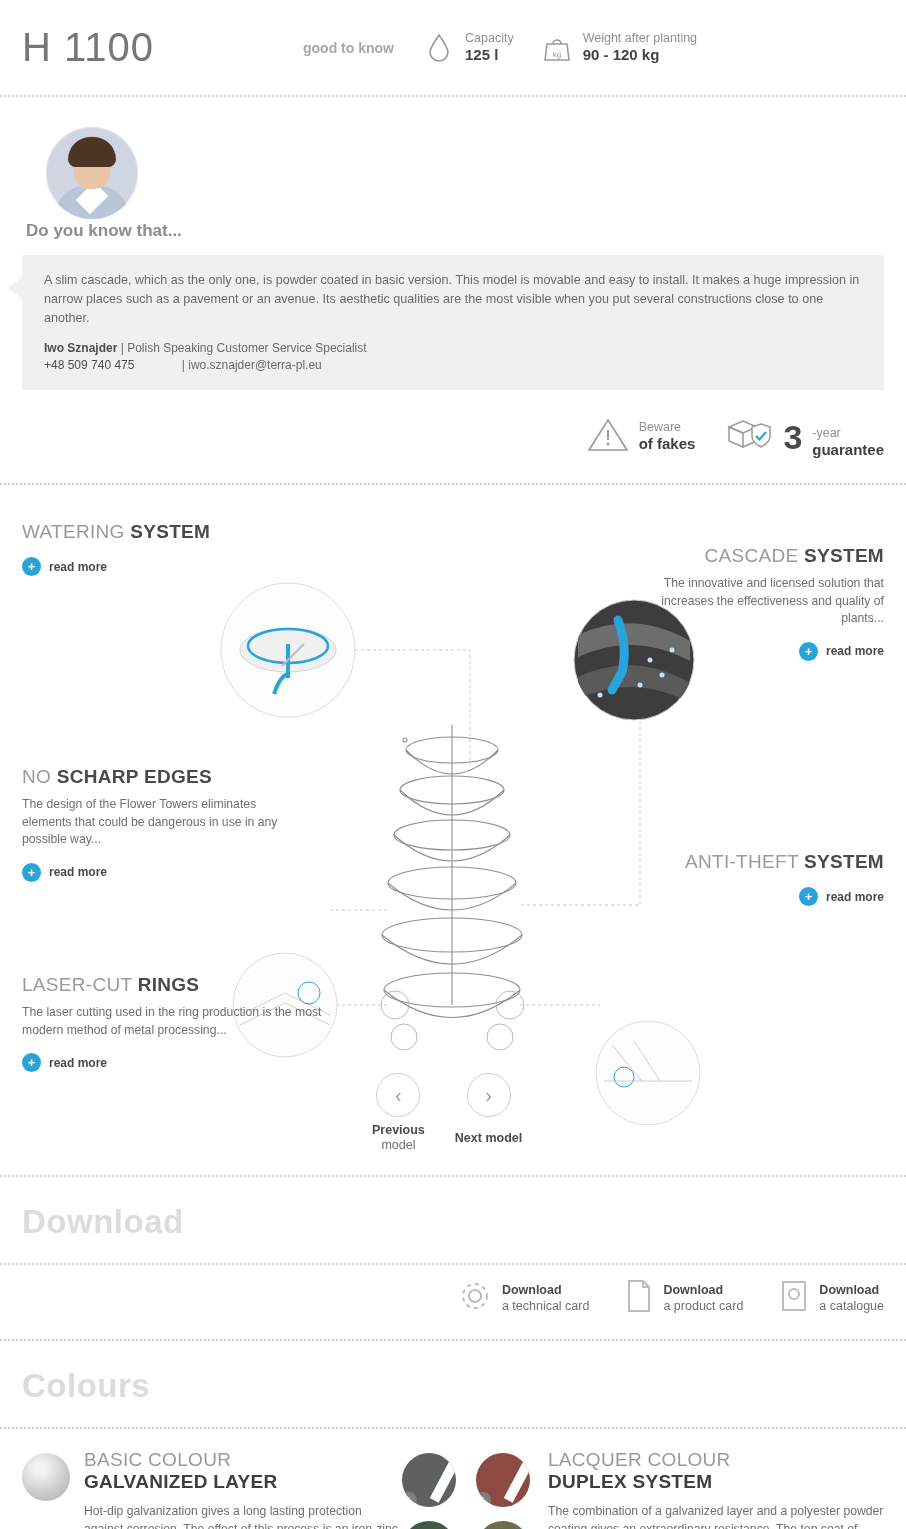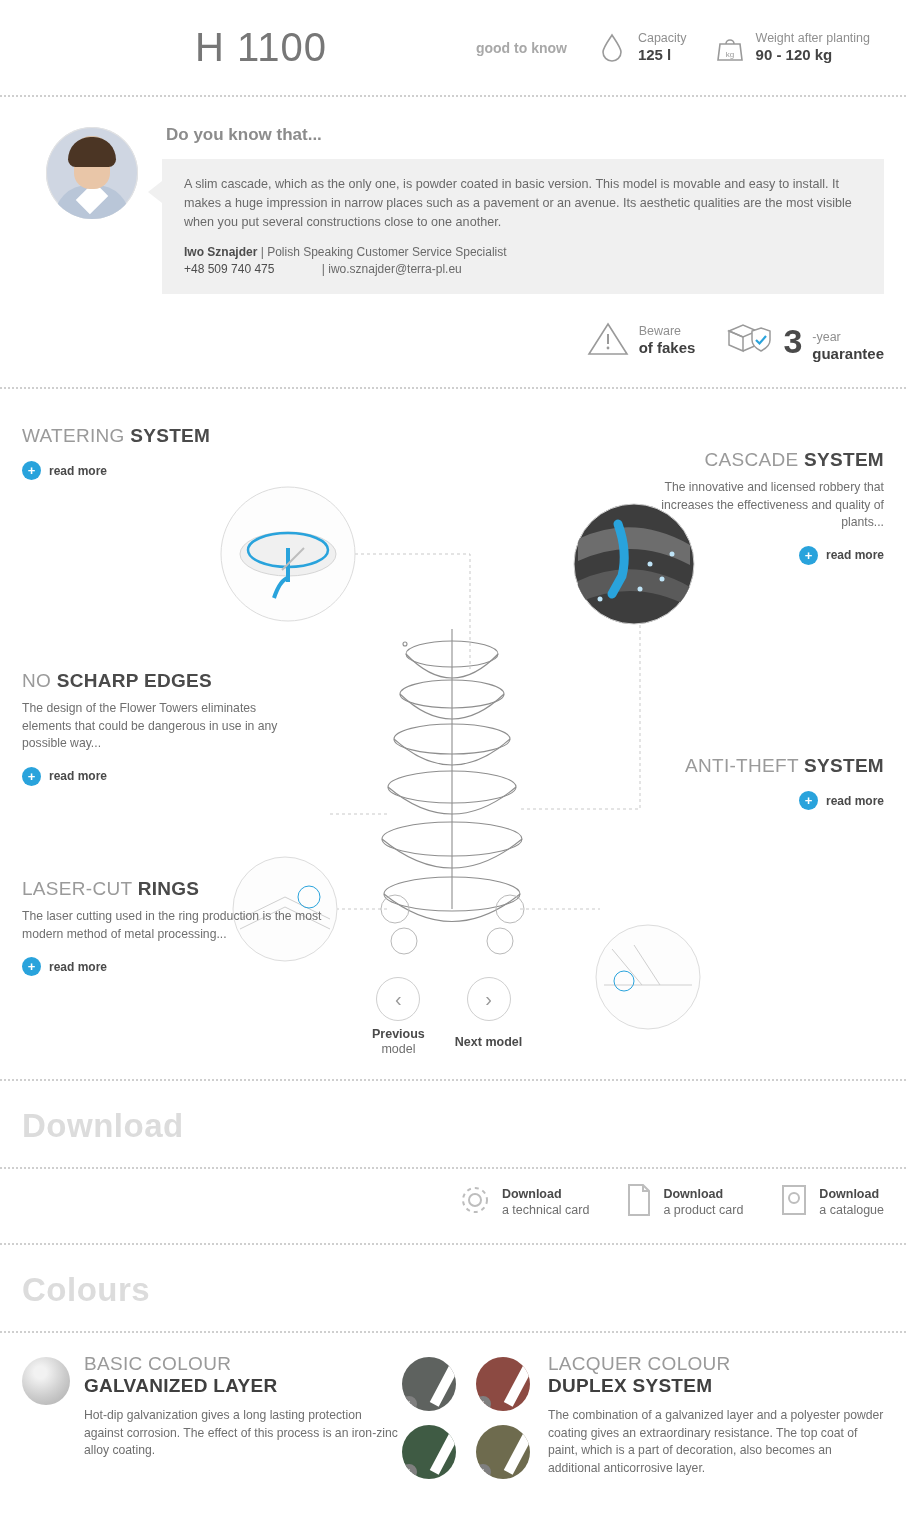--- a/index.html
+++ b/index.html
@@ -16,22 +16,21 @@
   .dotted-sep {
     border-top: 2px dotted #cfcfcf;
     height: 0;
     margin: 0 0;
   }
   
   .header {
     height: 95px;
     display: flex;
     align-items: center;
-    padding: 0 10px;
-    justify-content: flex-end;
+    padding: 0 22px;
   }
   .model-title {
     font-size: 40px;
     font-weight: normal;
     color: #777;
     letter-spacing: 1px;
     width: 240px;
   }
   .good-to-know {
     font-size: 14px;
@@ -49,20 +48,21 @@
   }
   .spec .ico { width: 34px; height: 38px; display:flex; align-items:center; justify-content:center; }
   .spec .txt .lbl { font-size: 12.5px; color: #8f8f8f; line-height: 15px; }
   .spec .txt .val { font-size: 15px; color: #444; font-weight: bold; line-height: 18px; }
 
   
   .know {
     padding: 26px 22px 18px 22px;
     display: flex;
     gap: 0;
+    flex-direction: column;
   }
   .avatar-wrap { width: 140px; display:flex; justify-content:center; padding-top: 4px; }
   .avatar {
     width: 92px; height: 92px; border-radius: 50%;
     background: radial-gradient(circle at 50% 32%, #d8c0a8 0 26%, #cfd6e2 27% 100%);
     position: relative; overflow: hidden;
     box-shadow: inset 0 0 0 1px #e3e3e3;
   }
   .avatar .hair { position:absolute; top:10px; left:22px; width:48px; height:30px; background:#4b3524; border-radius:24px 24px 8px 8px; }
   .avatar .face { position:absolute; top:20px; left:28px; width:36px; height:42px; background:#e9c6a8; border-radius:18px 18px 16px 16px; }
@@ -342,21 +342,21 @@
   <div class="feat" style="left:22px; top:36px; width:250px;">
     <h3><span>WATERING </span><b>SYSTEM</b></h3>
     <div class="readmore">
       <span class="plus">+</span>
       <span class="lbl">read more</span>
     </div>
   </div>
 
   <div class="feat right-align" style="right:22px; top:60px; width:250px;">
     <h3><span>CASCADE </span><b>SYSTEM</b></h3>
-    <p>The innovative and licensed robbery that increases the effectiveness and quality of plants...</p>
+    <p>The innovative and licensed solution that increases the effectiveness and quality of plants...</p>
     <div class="readmore">
       <span class="plus">+</span>
       <span class="lbl">read more</span>
     </div>
   </div>
 
   <div class="feat" style="left:22px; top:281px; width:272px;">
     <h3><span>NO </span><b>SCHARP EDGES</b></h3>
     <p>The design of the Flower Towers eliminates elements that could be dangerous in use in any possible way...</p>
     <div class="readmore">

